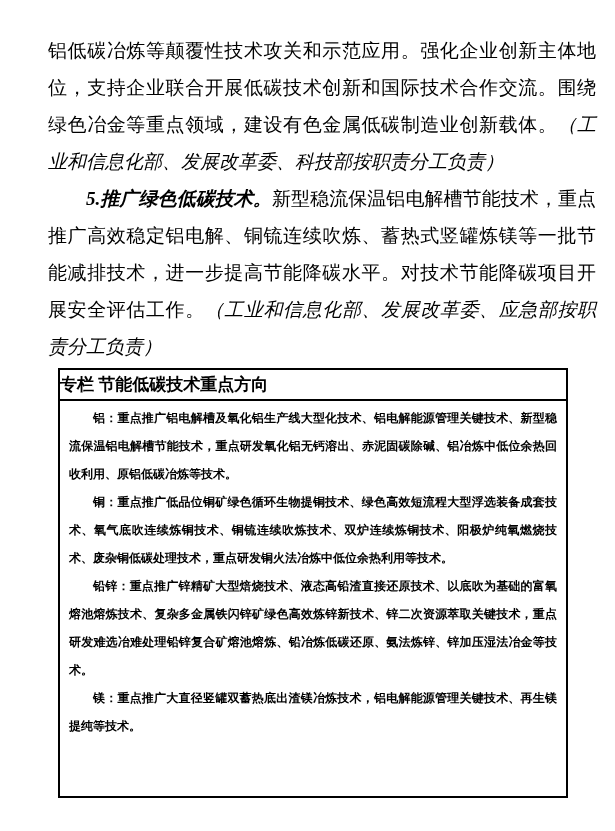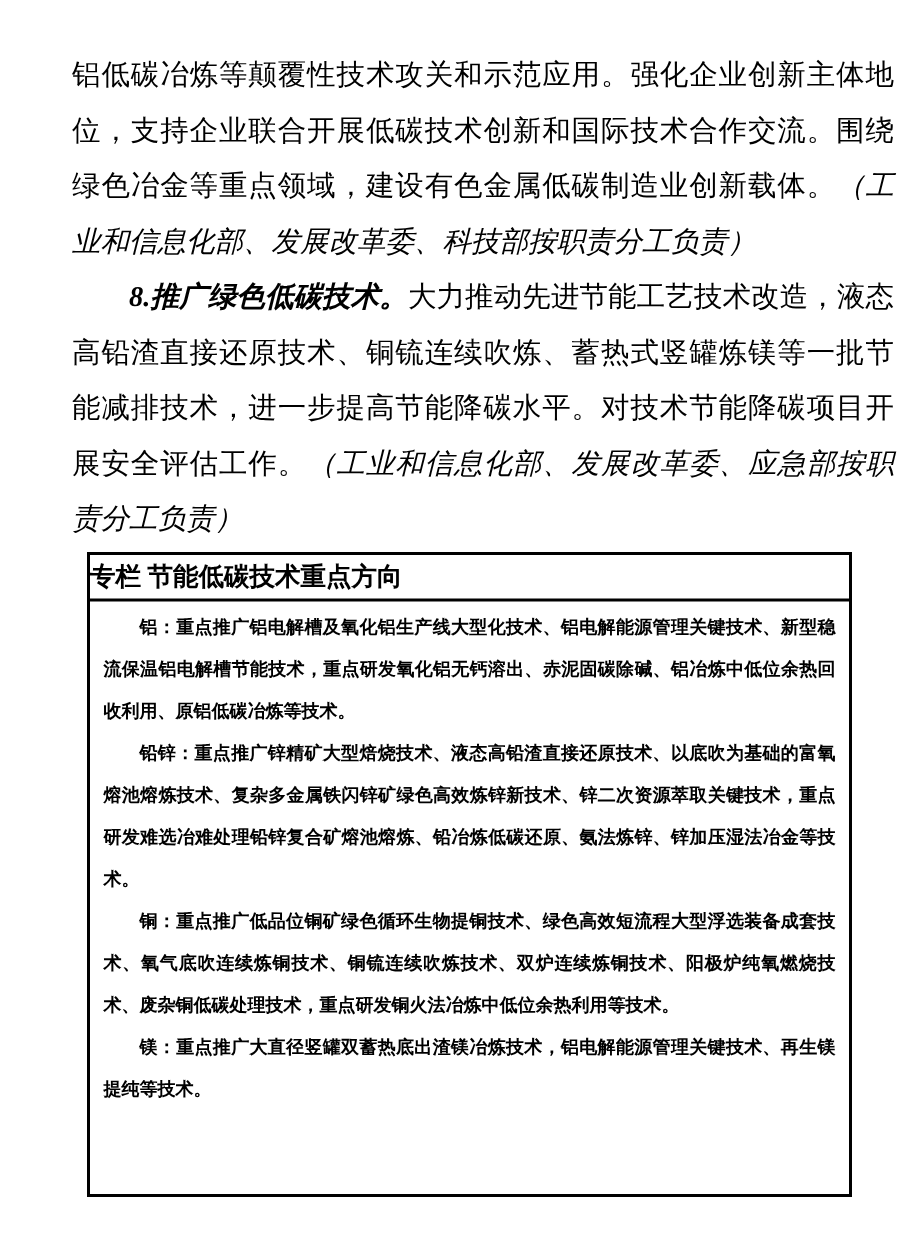--- a/index.html
+++ b/index.html
@@ -68,31 +68,31 @@
     text-indent: 2em;
   }
 </style>
 </head>
 <body>
 
 <div class="doc">
 
   <p class="para"><span>铝低碳冶炼等颠覆性技术攻关和示范应用。强化企业创新主体地位，支持企业联合开展低碳技术创新和国际技术合作交流。围绕绿色冶金等重点领域，建设有色金属低碳制造业创新载体。</span><span class="kaiti">（工业和信息化部、发展改革委、科技部按职责分工负责）</span></p>
 
-  <p class="para indent2"><span class="para-heading">8.推广绿色低碳技术。</span><span>大力推动先进节能工艺技术改造，液态高铅渣直接还原技术、铜锍连续吹炼、蓄热式竖罐炼镁等一批节能减排技术，进一步提高节能降碳水平。对技术节能降碳项目开展安全评估工作。</span><span class="kaiti">（工业和信息化部、发展改革委、应急部按职责分工负责）</span></p>
+  <p class="para indent2"><span class="para-heading">5.推广绿色低碳技术。</span><span>新型稳流保温铝电解槽节能技术，重点推广高效稳定铝电解、铜锍连续吹炼、蓄热式竖罐炼镁等一批节能减排技术，进一步提高节能降碳水平。对技术节能降碳项目开展安全评估工作。</span><span class="kaiti">（工业和信息化部、发展改革委、应急部按职责分工负责）</span></p>
 
   <div class="column-box">
     <div class="column-title">专栏 节能低碳技术重点方向</div>
     <div class="column-body">
 
       <p class="entry"><span>铝：</span><span>重点推广铝电解槽及氧化铝生产线大型化技术、铝电解能源管理关键技术、新型稳流保温铝电解槽节能技术，重点研发氧化铝无钙溶出、赤泥固碳除碱、铝冶炼中低位余热回收利用、原铝低碳冶炼等技术。</span></p>
 
+      <p class="entry"><span>铜：</span><span>重点推广低品位铜矿绿色循环生物提铜技术、绿色高效短流程大型浮选装备成套技术、氧气底吹连续炼铜技术、铜锍连续吹炼技术、双炉连续炼铜技术、阳极炉纯氧燃烧技术、废杂铜低碳处理技术，重点研发铜火法冶炼中低位余热利用等技术。</span></p>
+
       <p class="entry"><span>铅锌：</span><span>重点推广锌精矿大型焙烧技术、液态高铅渣直接还原技术、以底吹为基础的富氧熔池熔炼技术、复杂多金属铁闪锌矿绿色高效炼锌新技术、锌二次资源萃取关键技术，重点研发难选冶难处理铅锌复合矿熔池熔炼、铅冶炼低碳还原、氨法炼锌、锌加压湿法冶金等技术。</span></p>
-
-      <p class="entry"><span>铜：</span><span>重点推广低品位铜矿绿色循环生物提铜技术、绿色高效短流程大型浮选装备成套技术、氧气底吹连续炼铜技术、铜锍连续吹炼技术、双炉连续炼铜技术、阳极炉纯氧燃烧技术、废杂铜低碳处理技术，重点研发铜火法冶炼中低位余热利用等技术。</span></p>
 
       <p class="entry"><span>镁：</span><span>重点推广大直径竖罐双蓄热底出渣镁冶炼技术，铝电解能源管理关键技术、再生镁提纯等技术。</span></p>
 
       <p class="entry"></p>
 
     </div>
   </div>
 
 </div>
 

